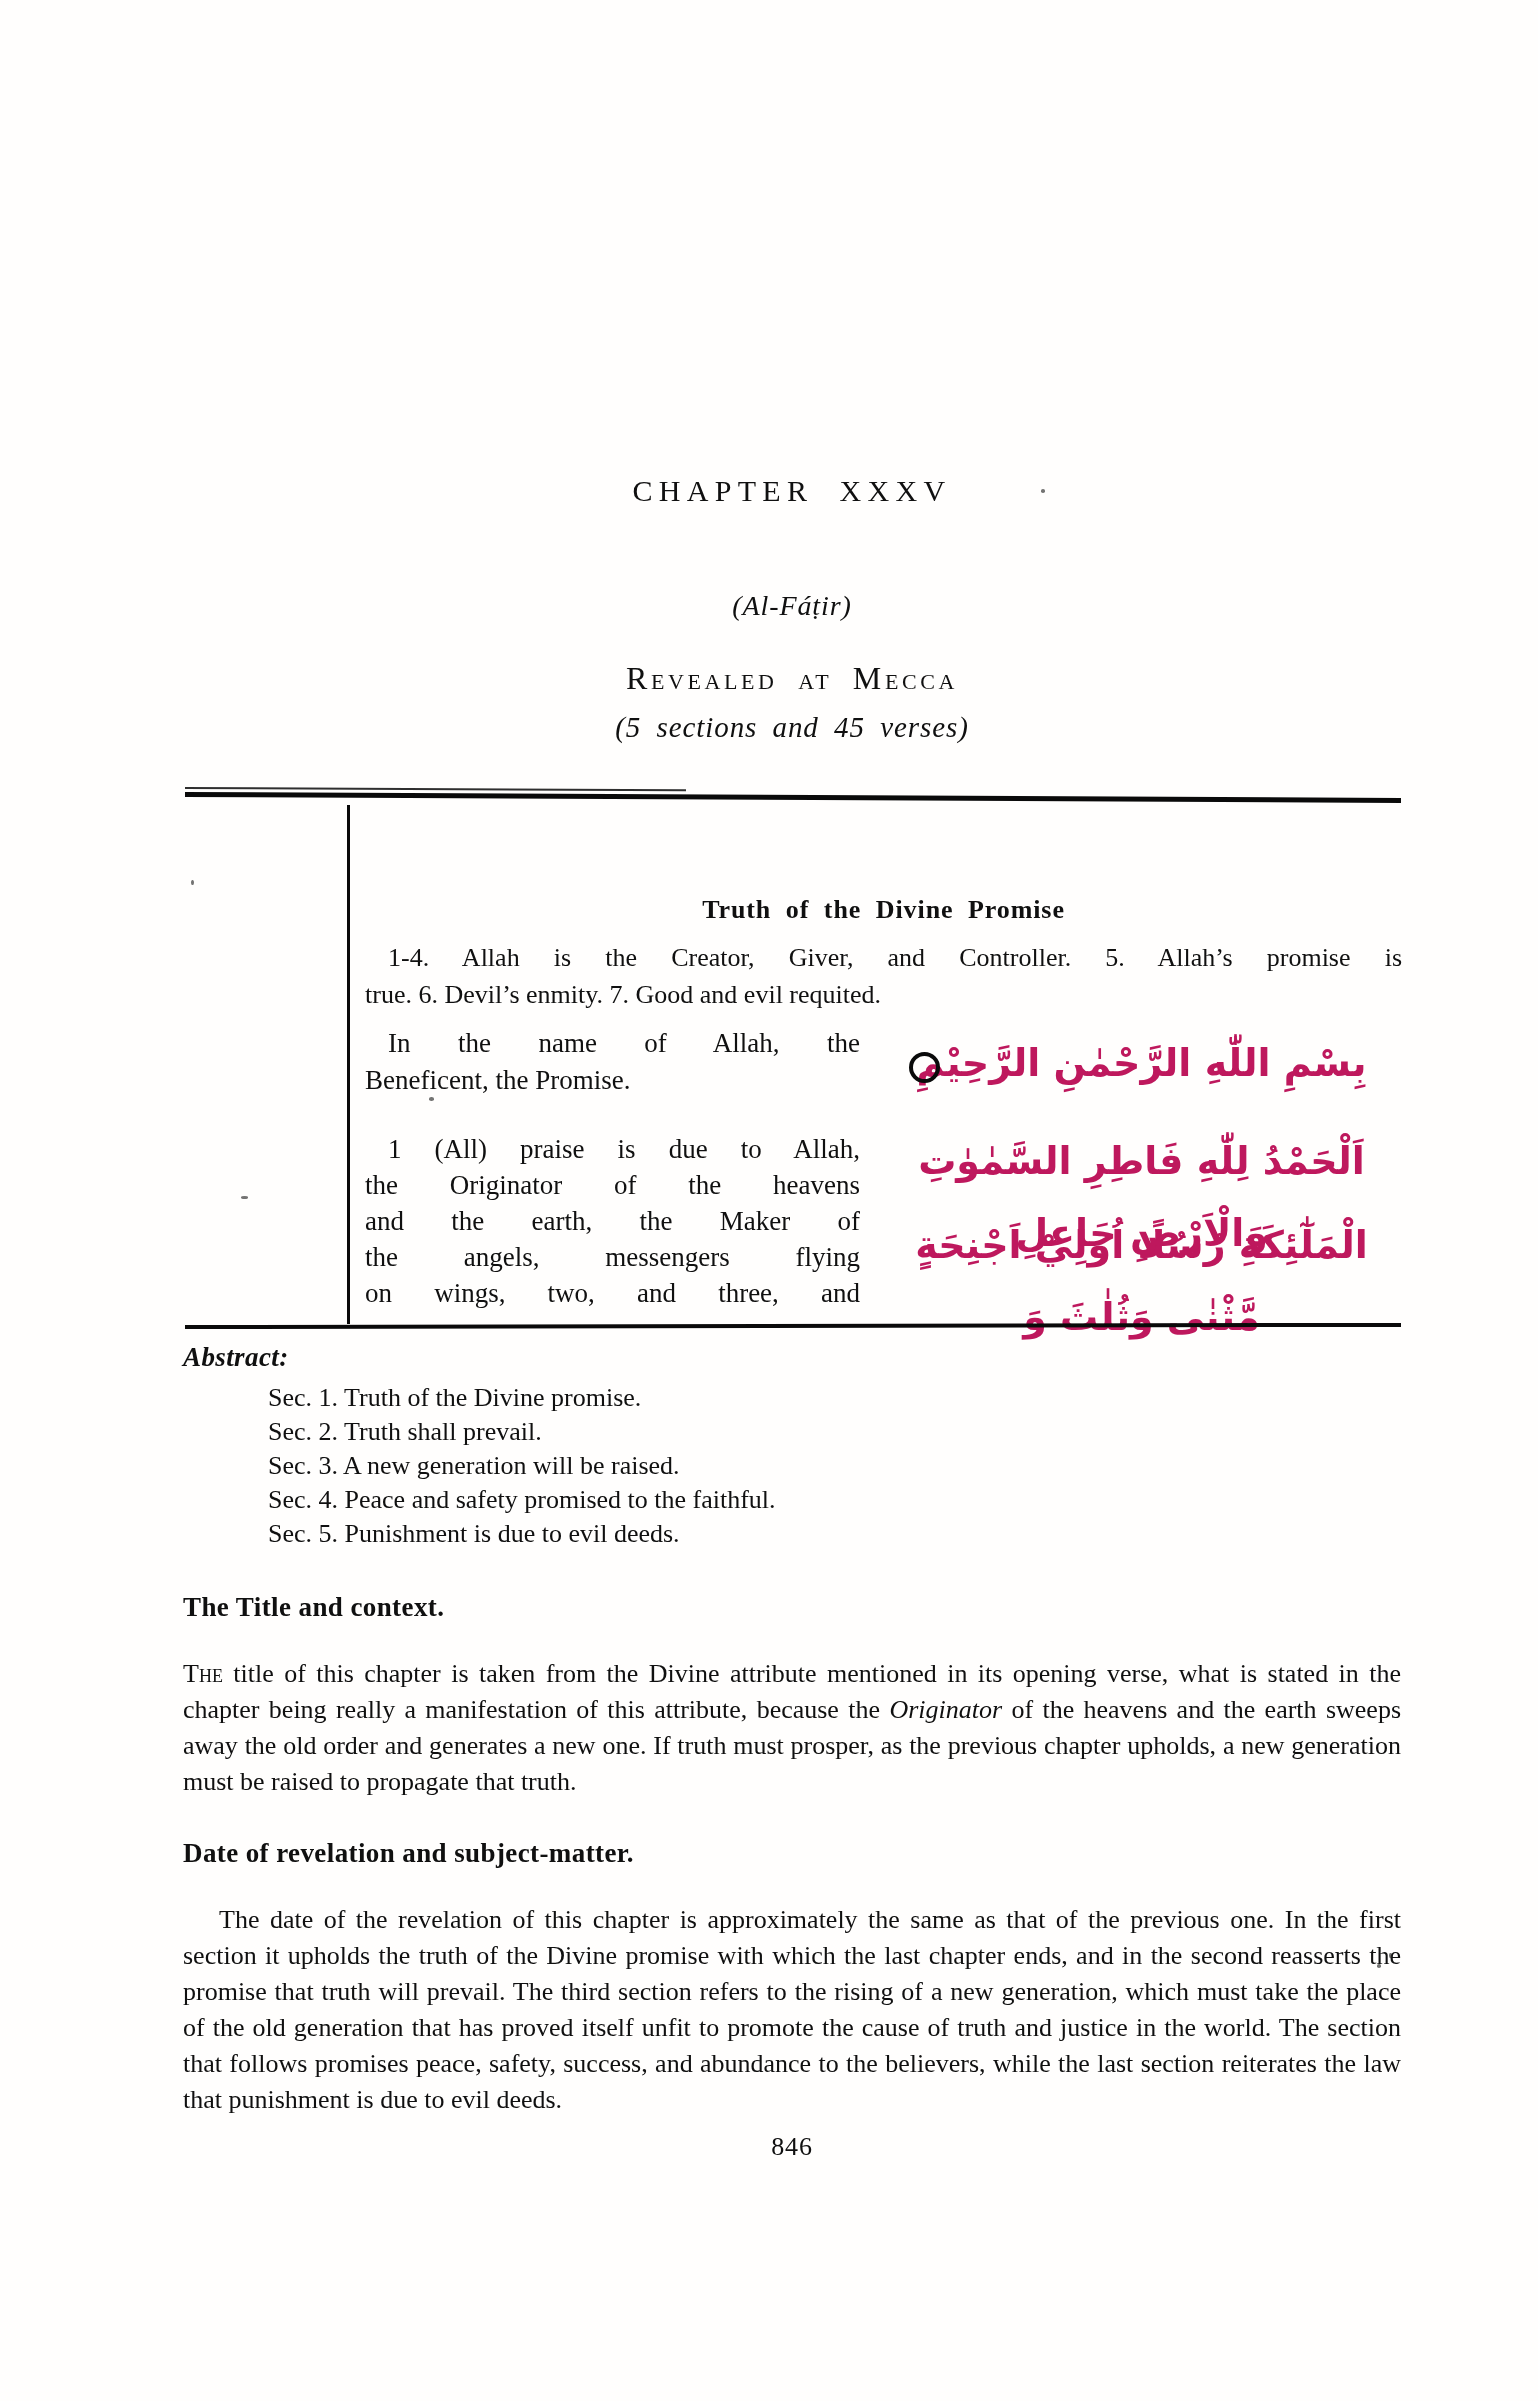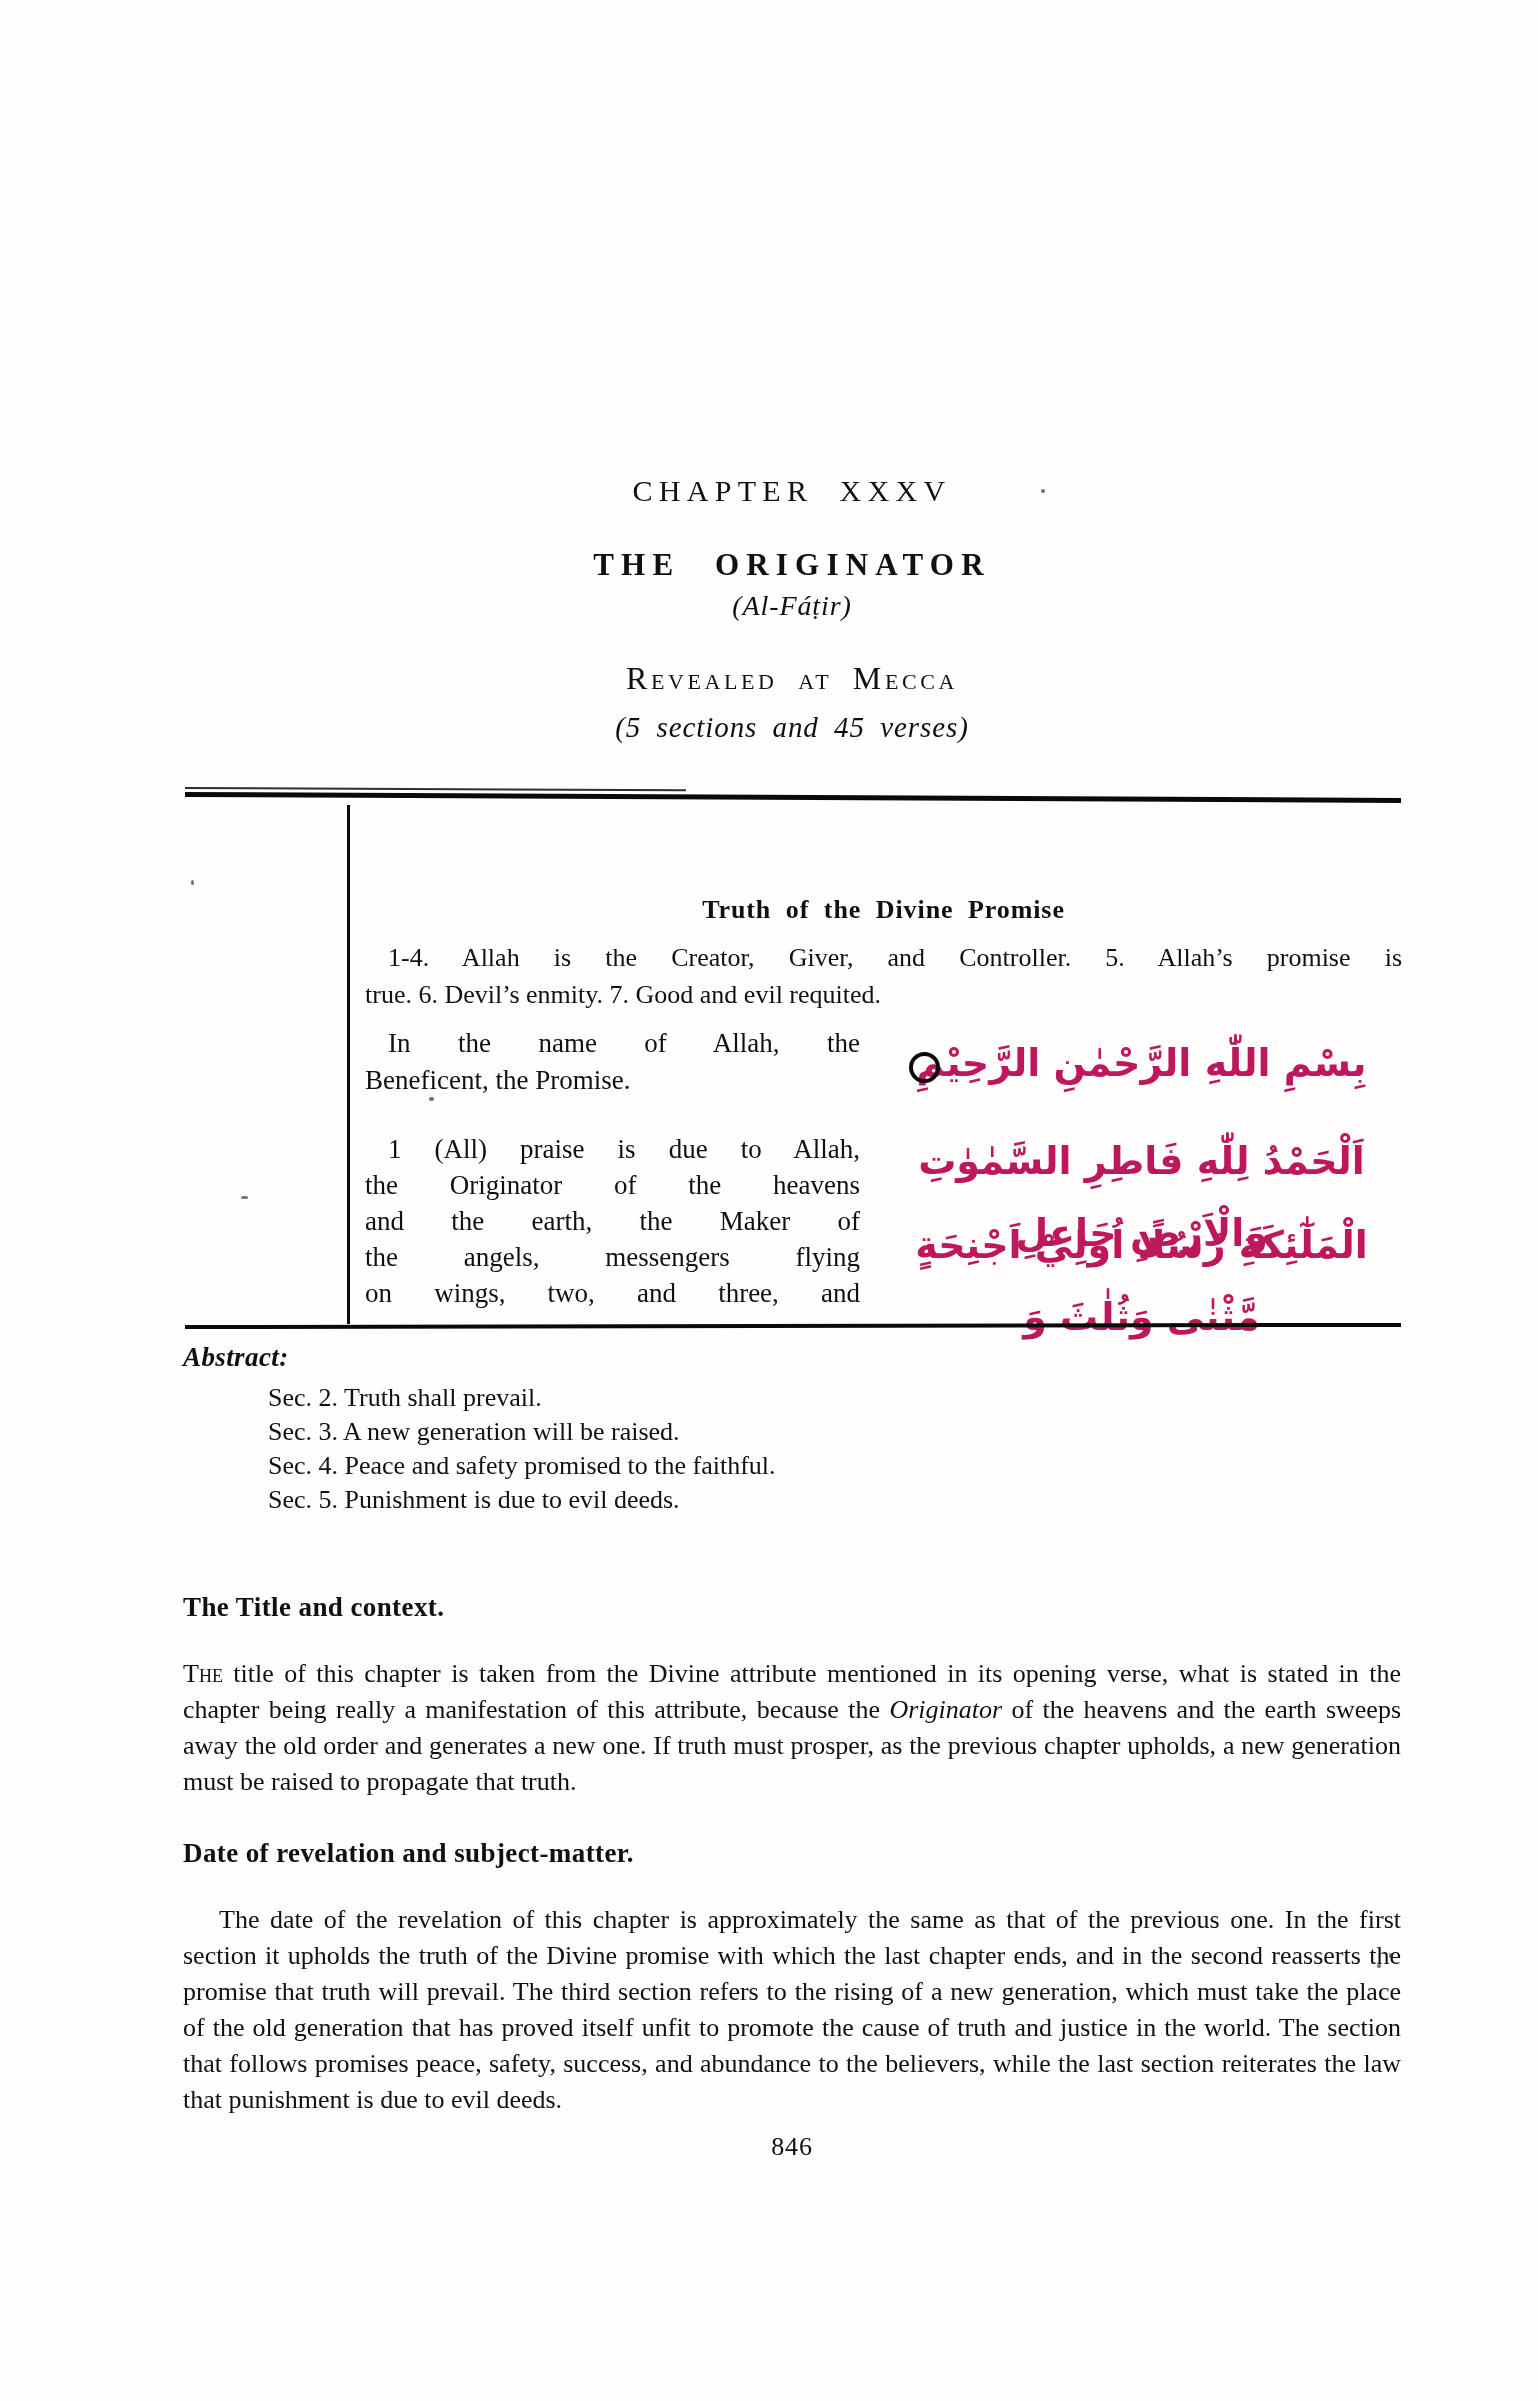--- a/index.html
+++ b/index.html
@@ -64,21 +64,20 @@
   .pagenum{left:183px;width:1218px;top:2132px;text-align:center;font-size:26px;letter-spacing:0.9px;}
 
   .speck{background:#2a2a2a;border-radius:50%;opacity:.65;}
 </style>
 </head>
 <body>
 
 <div class="page">
 
   <div class="abs centered chapter">CHAPTER XXXV</div>
-  <div class="abs centered booktitle">THE ORIGINATOR</div>
   <div class="abs centered subtitle">(Al-Fáṭir)</div>
   <div class="abs centered revealed">Revealed at Mecca</div>
   <div class="abs centered versesinfo">(5 sections and 45 verses)</div>
 
   <div class="abs rule rule1a"></div>
   <div class="abs rule rule1b"></div>
 
   <div class="abs vline"></div>
 
   <div class="abs secsub">Truth of the Divine Promise</div>
@@ -103,20 +102,21 @@
 
   <div class="abs arline ar1" dir="rtl" lang="ar">بِسْمِ اللّٰهِ الرَّحْمٰنِ الرَّحِيْمِ</div>
   <div class="abs ayah-circle"></div>
   <div class="abs arline ar3" dir="rtl" lang="ar">الْمَلٰٓئِكَةِ رُسُلًا اُولِيْٓ اَجْنِحَةٍ مَّثْنٰى وَثُلٰثَ وَ</div>
   <div class="abs arline ar2" dir="rtl" lang="ar">اَلْحَمْدُ لِلّٰهِ فَاطِرِ السَّمٰوٰتِ وَالْاَرْضِ جَاعِلِ</div>
 
   <div class="abs rule rule2"></div>
 
   <div class="abs blockhead abshead">Abstract:</div>
   <div class="abs abslist">
+    <div>Sec. 1. Truth of the Divine promise.</div>
     <div>Sec. 2. Truth shall prevail.</div>
     <div>Sec. 3. A new generation will be raised.</div>
     <div>Sec. 4. Peace and safety promised to the faithful.</div>
     <div>Sec. 5. Punishment is due to evil deeds.</div>
   </div>
 
   <div class="abs blockhead tchead">The Title and context.</div>
   <p class="abs bodypara tcbody"><span class="sc">The</span><span> title of this chapter is taken from the Divine attribute mentioned in its opening verse, what is stated in the chapter being really a manifestation of this attribute, because the </span><em>Originator</em><span> of the heavens and the earth sweeps away the old order and generates a new one. If truth must prosper, as the previous chapter upholds, a new generation must be raised to propagate that truth.</span></p>
 
   <div class="abs blockhead revhead">Date of revelation and subject-matter.</div>

